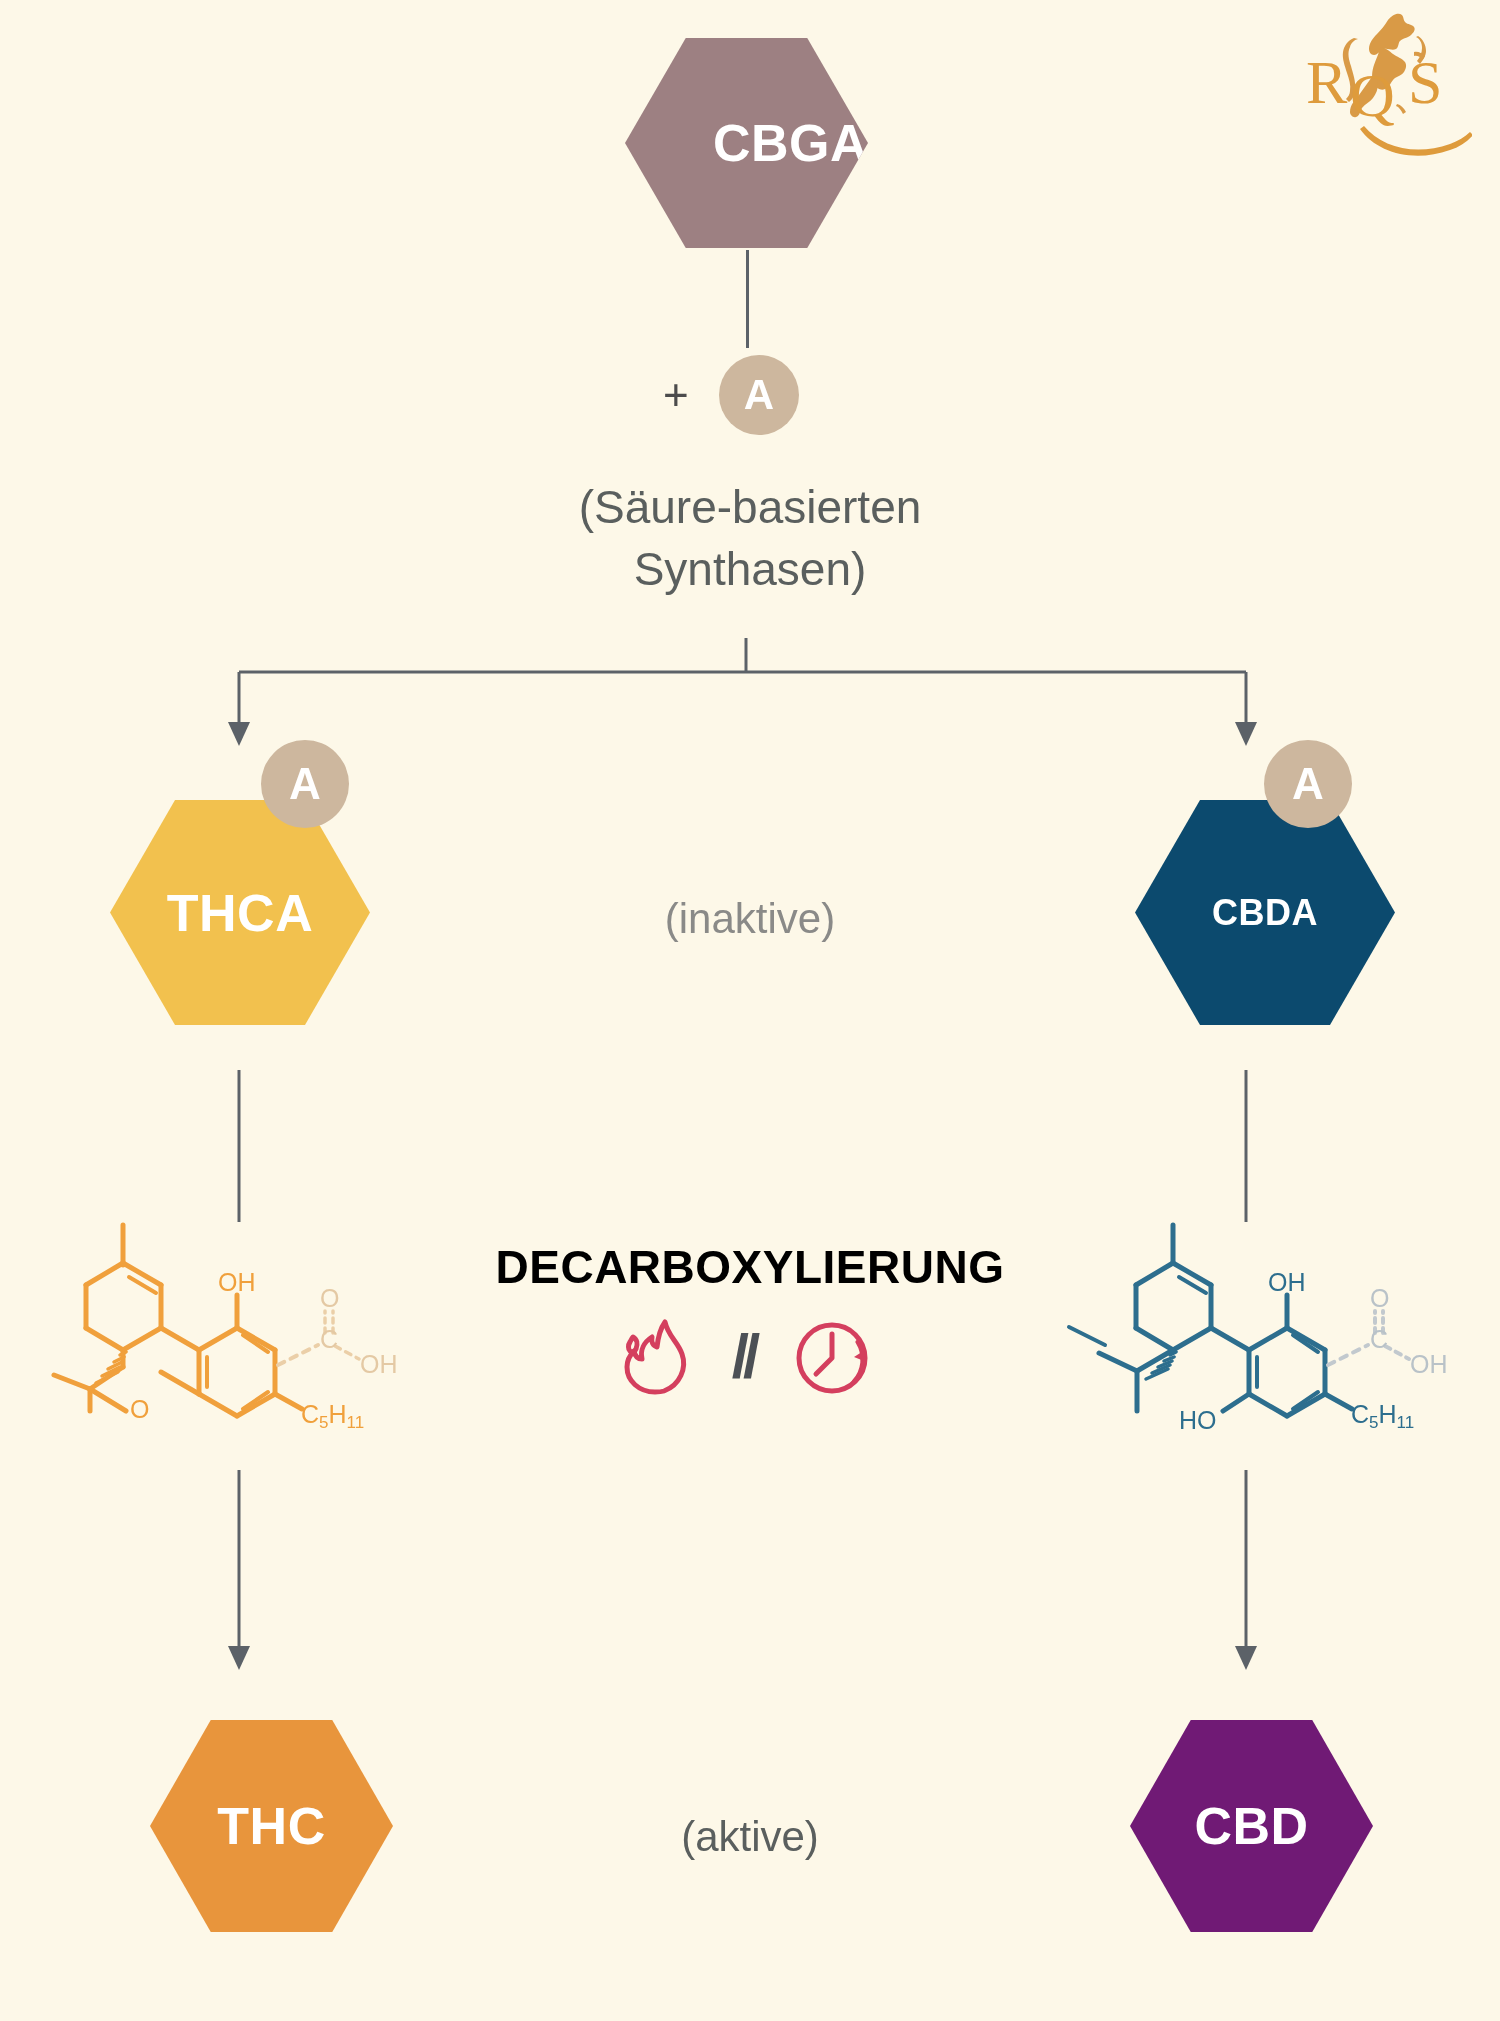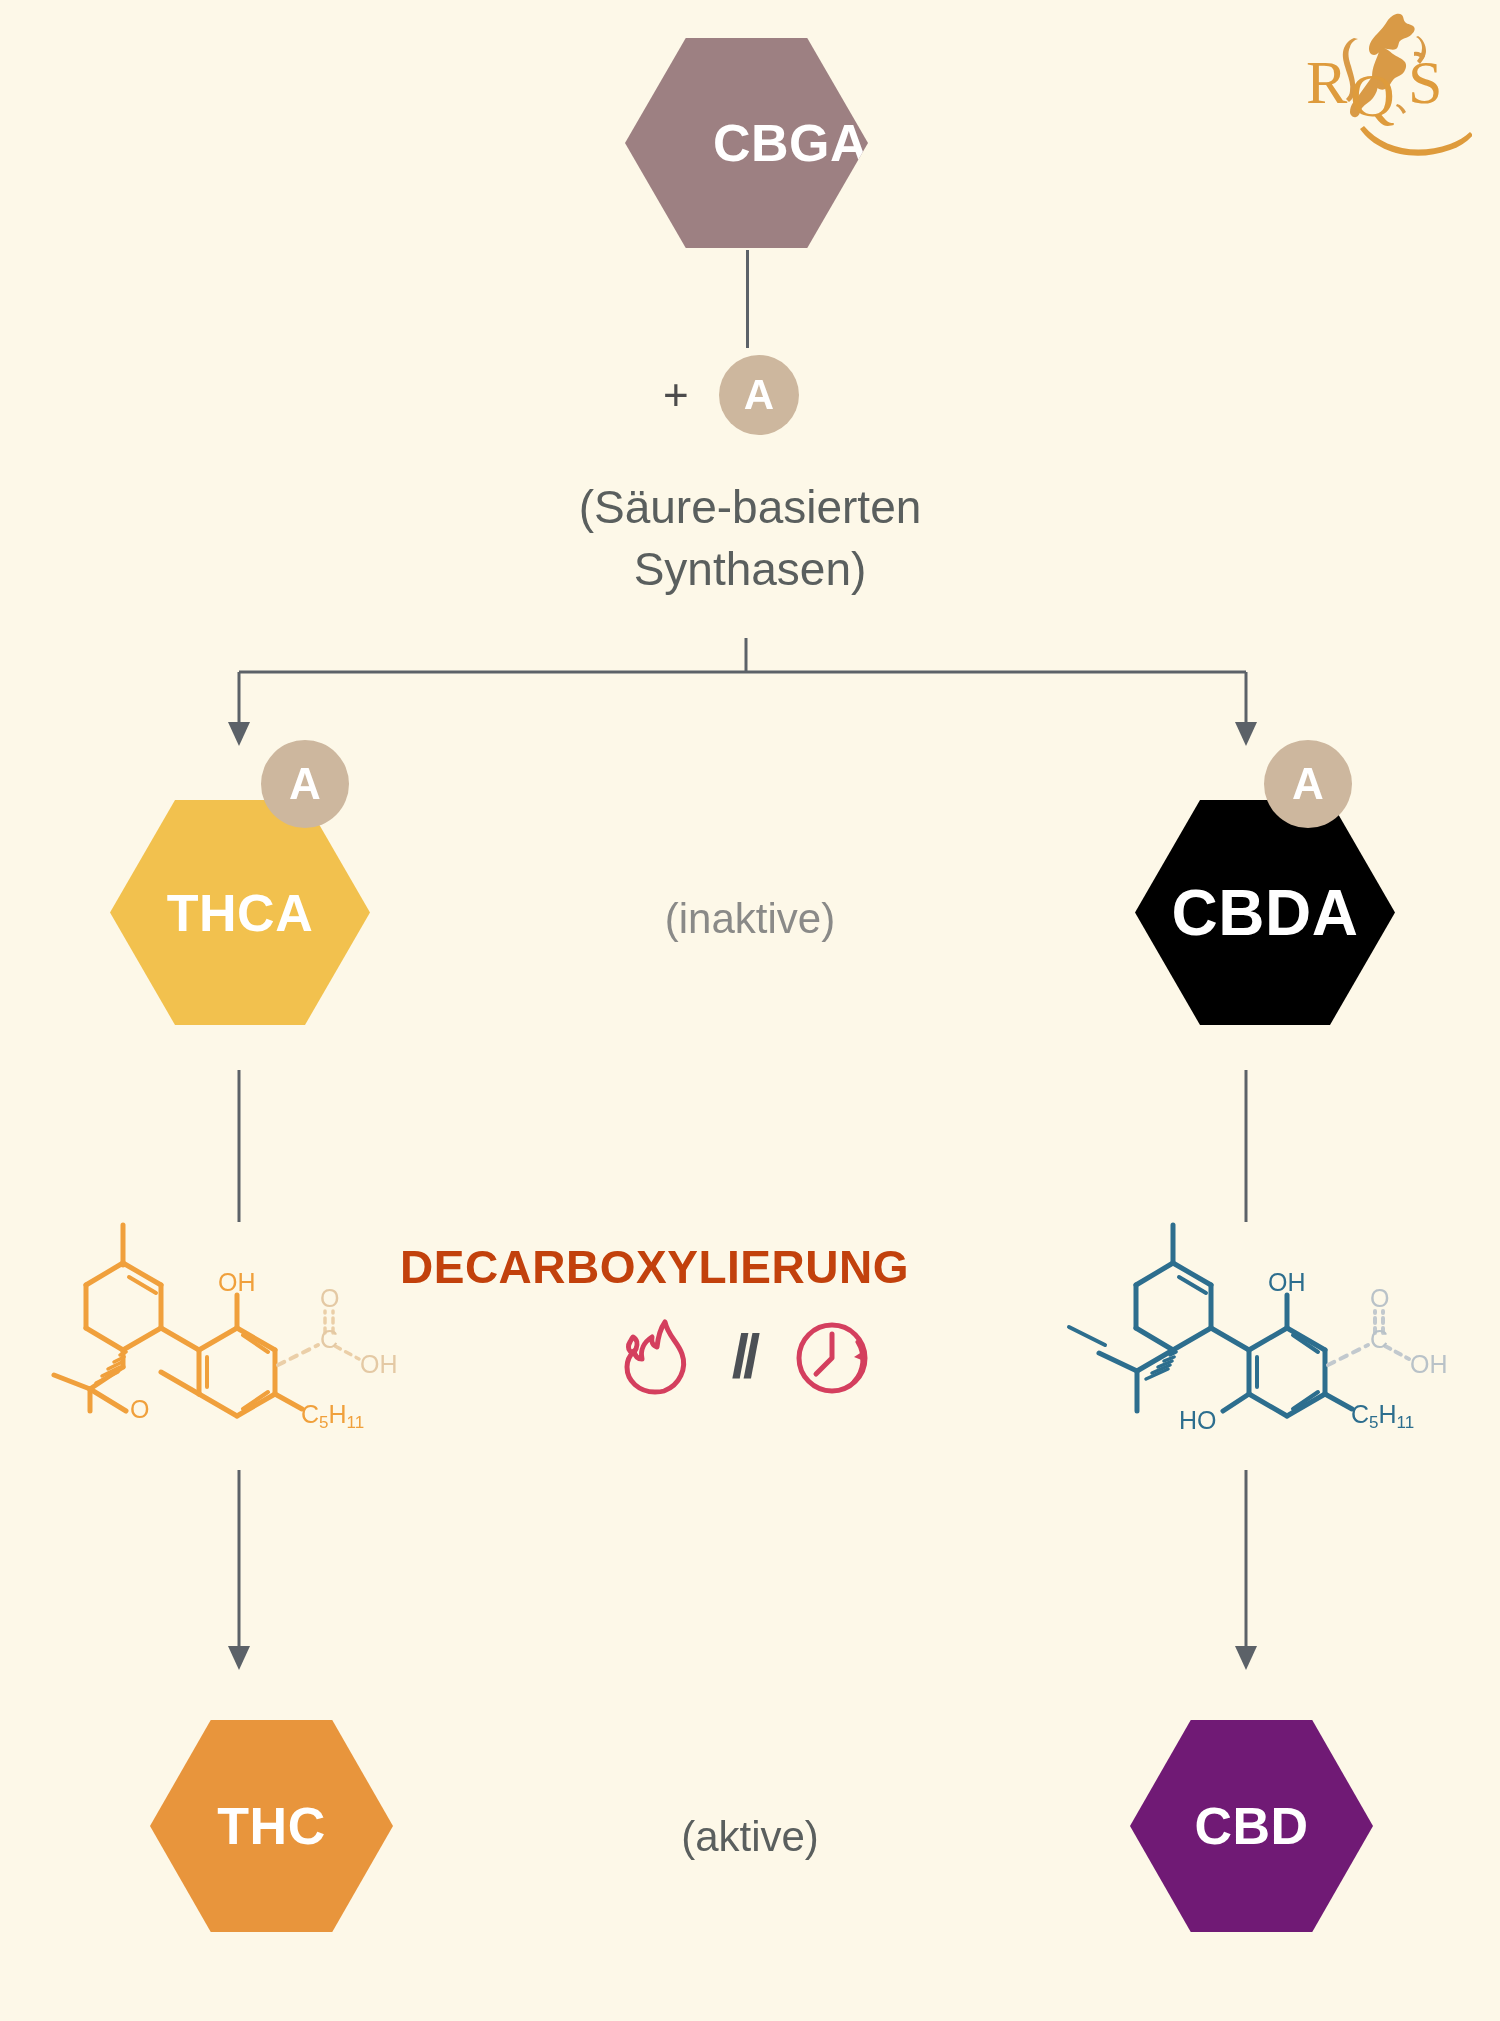--- a/index.html
+++ b/index.html
@@ -19,21 +19,21 @@
     position:absolute;
     display:flex;align-items:center;justify-content:center;
     color:#FFFFFF;font-weight:bold;letter-spacing:.5px;
     -webkit-clip-path:polygon(25% 0%,75% 0%,100% 50%,75% 100%,25% 100%,0% 50%);
     clip-path:polygon(25% 0%,75% 0%,100% 50%,75% 100%,25% 100%,0% 50%);
   }
   .hex span{pointer-events:none;}
 
   #hex-cbga{left:625px;top:38px;width:243px;height:210px;background:#9D8082;font-size:52px;justify-content:flex-end;}
   #hex-thca{left:110px;top:800px;width:260px;height:225px;background:#F2C14E;font-size:52px;}
-  #hex-cbda{left:1135px;top:800px;width:260px;height:225px;background:#000000;font-size:64px;}
+  #hex-cbda{left:1135px;top:800px;width:260px;height:225px;background:#0c4a6e;font-size:36px;}
   #hex-thc {left:150px;top:1720px;width:243px;height:212px;background:#E8953C;font-size:52px;}
   #hex-cbd {left:1130px;top:1720px;width:243px;height:212px;background:#701a75;font-size:52px;}
 
   
   .abadge{
     position:absolute;border-radius:50%;background:#CDB79E;
     display:flex;align-items:center;justify-content:center;
     color:#FFFFFF;font-weight:bold;
   }
   #abadge-top  {left:719px;top:355px;width:80px;height:80px;font-size:42px;}
@@ -53,22 +53,22 @@
 
   
   .caption{
     position:absolute;text-align:center;color:#5A5F5E;
   }
   #syn-text{left:400px;top:476px;width:700px;font-size:46px;line-height:1.35;}
   #inaktiv {left:520px;top:895px;width:460px;font-size:42px;color:#8A8A88;}
   #aktiv   {left:520px;top:1805px;width:460px;font-size:42px;color:#5A5F5E;margin-top:8px;}
 
   #decarb{
-    position:absolute;left:400px;top:1240px;width:700px;
-    color:#c2410c;font-size:46px;font-weight:bold;letter-spacing:.5px;
+    position:absolute;left:400px;top:1240px;width:700px;text-align:center;
+    color:#000000;font-size:46px;font-weight:bold;letter-spacing:.5px;
   }
   #icon-row{
     position:absolute;left:400px;top:1310px;width:700px;height:100px;
     display:flex;align-items:center;justify-content:center;gap:38px;
   }
   #icon-row .slash{
     color:#4C5055;font-size:62px;font-weight:bold;line-height:1;
     letter-spacing:-6px;transform:translateY(-4px);
   }
 

